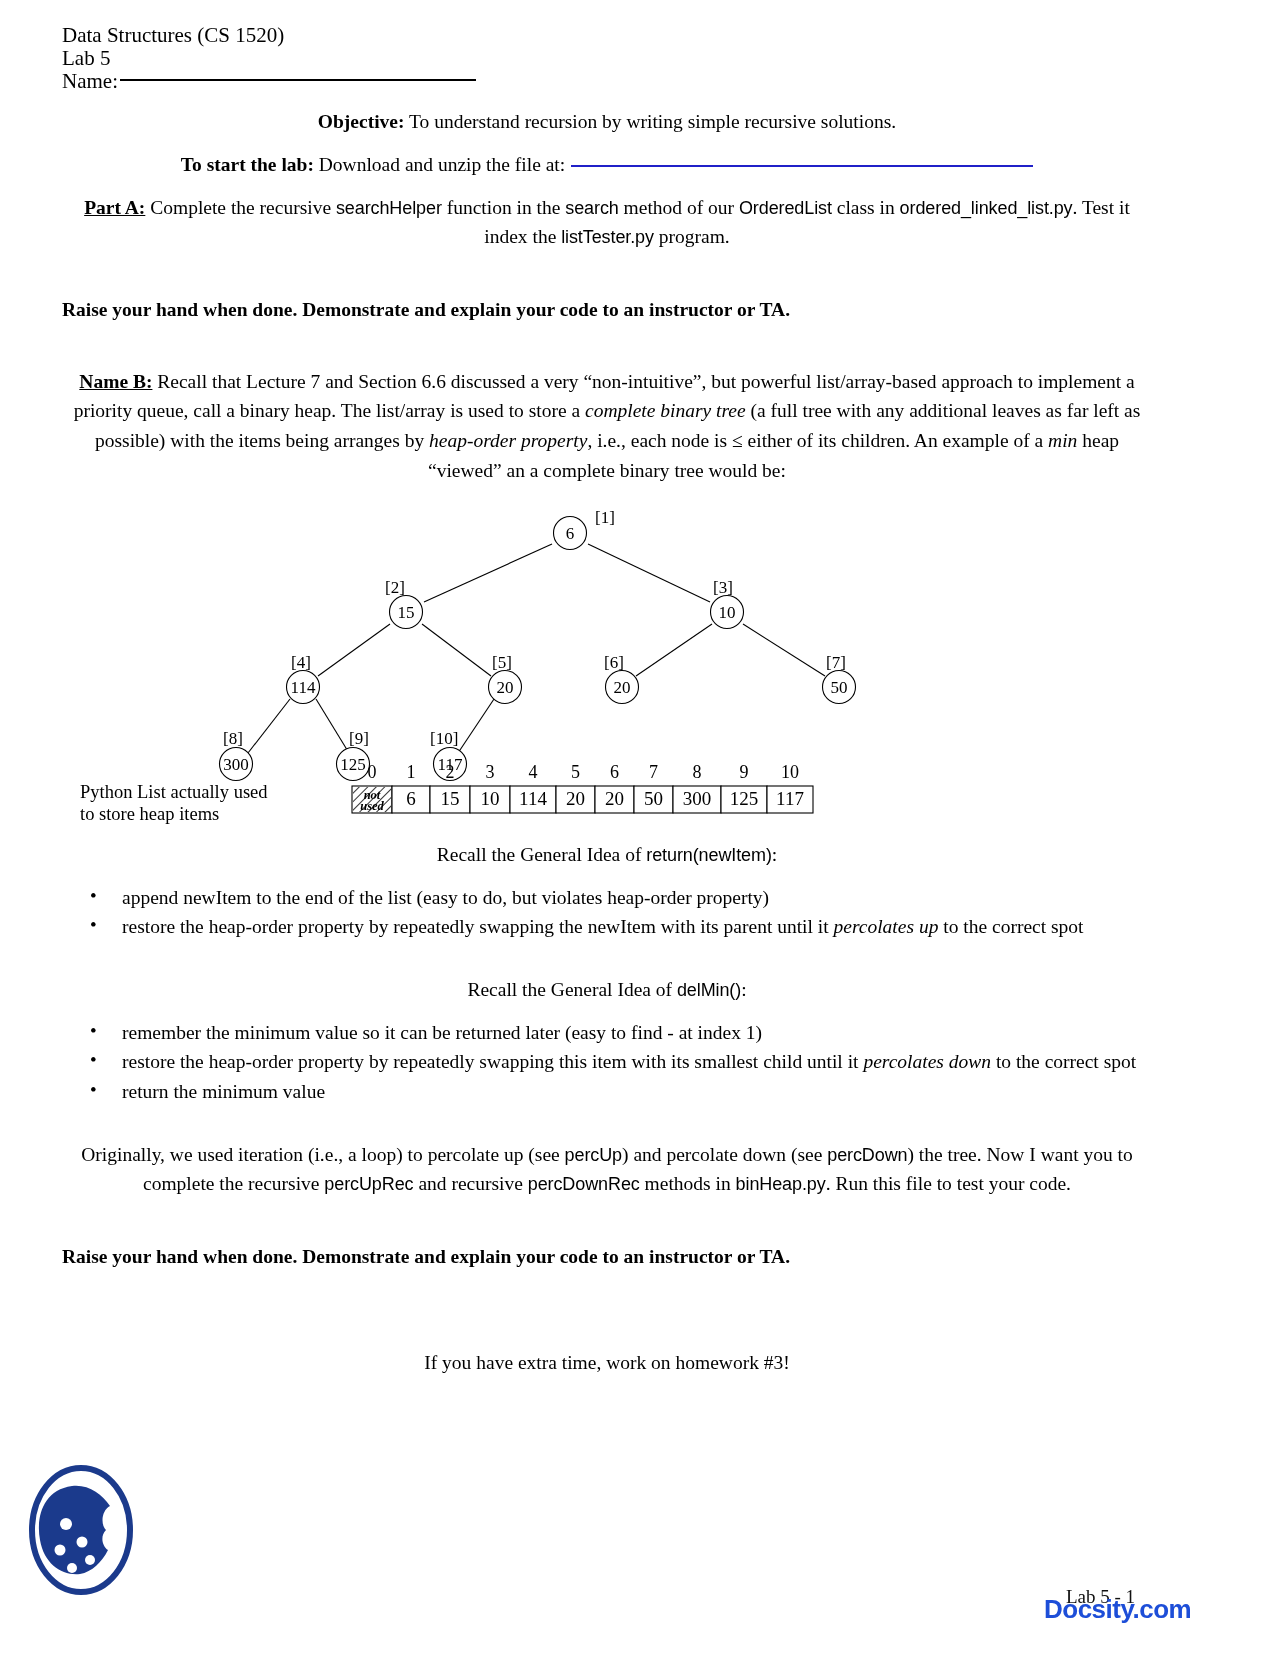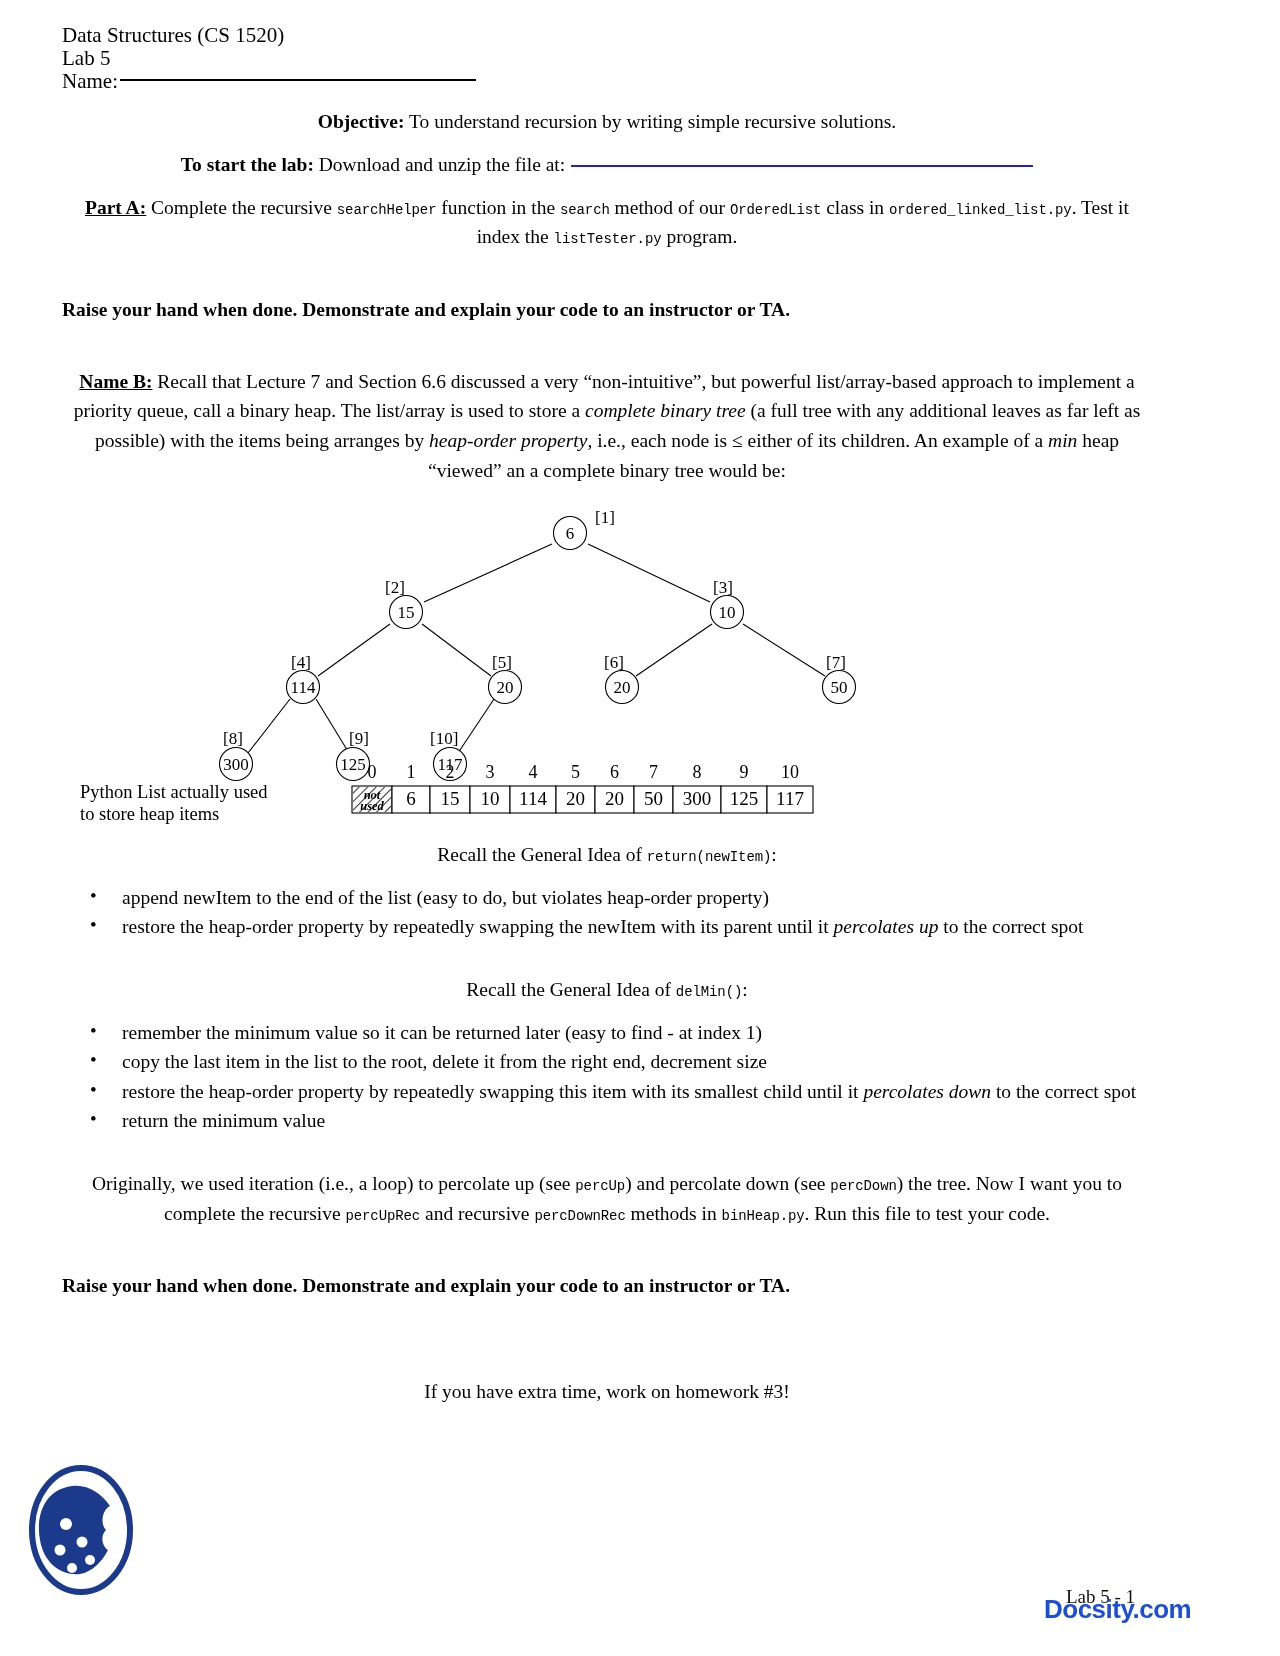--- a/index.html
+++ b/index.html
@@ -53,22 +53,22 @@
   
   p.blk {
     font-size: 19.5px;
     line-height: 1.52;
     margin: 0 0 13px 0;
     text-align: center;
   }
   .lbl { font-weight: bold; }
   .lbl-u { font-weight: bold; text-decoration: underline; }
   .mono {
-    font-family: Liberation Mono, monospace;
-    font-size: 14px;
+    font-family: Liberation Sans, sans-serif;
+    font-size: 18px;
     letter-spacing: -0.1px;
   }
   .ital { font-style: italic; }
   .bold-line {
     font-weight: bold;
     font-size: 19.5px;
     margin: 0;
   }
   .blue-rule {
     display: inline-block;
@@ -347,21 +347,20 @@
       </ul>
 
     <div class="gap-md"></div>
 
     <p class="blk">
       <span>Recall the General Idea of </span><span class="mono">delMin()</span><span>:</span>
     </p>
 
     <ul class="bullets" id="delmin-bullets">
         <li><span>remember the minimum value so it can be returned later (easy to find - at index 1)</span></li>
-        <li><span>copy the last item in the list to the root, delete it from the right end, decrement size</span></li>
         <li><span>restore the heap-order property by repeatedly swapping this item with its smallest child until it </span><span class="ital">percolates down</span><span> to the correct spot</span></li>
         <li><span>return the minimum value</span></li>
       </ul>
 
     <div class="gap-md"></div>
 
     <p class="blk">
       <span>Originally, we used iteration (i.e., a loop) to percolate up (see </span><span class="mono">percUp</span><span>) and percolate down (see </span><span class="mono">percDown</span><span>) the tree.  Now I want you to complete the recursive </span><span class="mono">percUpRec</span><span> and recursive </span><span class="mono">percDownRec</span><span> methods in </span><span class="mono">binHeap.py</span><span>.  Run this file to test your code.</span>
     </p>
 

